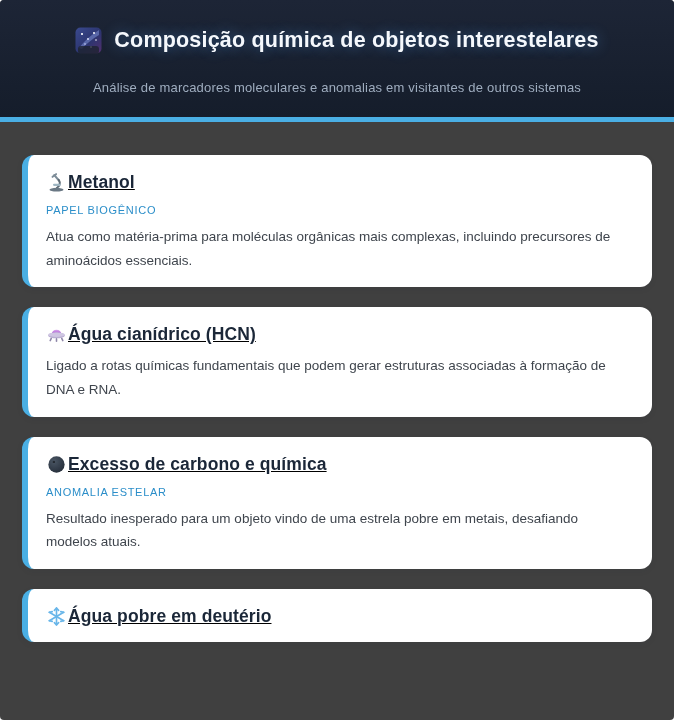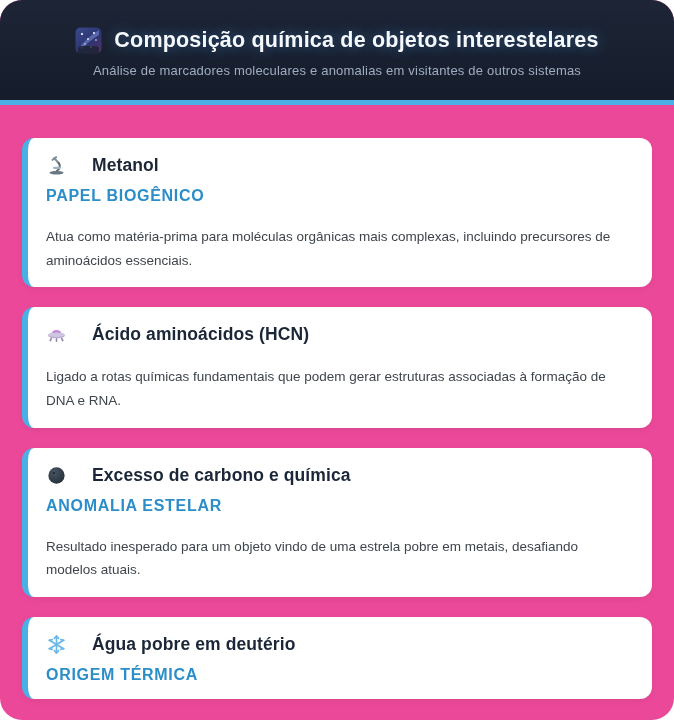--- a/index.html
+++ b/index.html
@@ -4,23 +4,23 @@
 <style>
   * { margin: 0; padding: 0; box-sizing: border-box; }
   html, body { background: #ffffff; }
   body {
     font-family: "Liberation Sans", "DejaVu Sans", sans-serif;
     width: 674px;
   }
   .window {
     width: 674px;
     height: 720px;
-    border-radius: 22px;
+    border-radius: 4px;
     overflow: hidden;
-    background: #ec4899;
+    background: #404040;
     display: flex;
     flex-direction: column;
   }
   
   .header {
     background: linear-gradient(180deg, #1d2536 0%, #151d2b 100%);
     border-bottom: 5px solid #4aafe4;
     padding: 27px 20px 22px;
     text-align: center;
     flex: 0 0 auto;
@@ -38,67 +38,68 @@
     display: inline-block;
   }
   .page-title {
     color: #f5f8fc;
     font-size: 21.5px;
     font-weight: bold;
     letter-spacing: 0.2px;
     text-shadow: 0 0 14px rgba(90, 170, 255, 0.45);
   }
   .page-subtitle {
-    margin-top: 9px;
+    margin-top: 26px;
     color: #9fadbf;
     font-size: 13px;
     letter-spacing: 0.2px;
   }
   
   .content {
     flex: 1 1 auto;
     padding: 33px 22px 10px;
   }
   .card {
     background: #ffffff;
     border-radius: 12px;
     border-left: 6px solid #4aafe4;
     box-shadow: 0 2px 6px rgba(25, 40, 60, 0.07);
     padding: 17px 20px 15px 18px;
     margin-bottom: 20px;
   }
   .card-head {
     display: flex;
     align-items: center;
-    gap: 25px;
+    gap: 1px;
+    text-decoration: underline;
   }
   .card-icon {
     width: 21px;
     height: 21px;
     flex: 0 0 auto;
     display: inline-flex;
     align-items: center;
     justify-content: center;
   }
   .card-title {
     font-size: 17.5px;
     font-weight: bold;
     color: #1b2738;
     letter-spacing: 0.1px;
   }
   .card-label {
     margin-top: 11px;
-    font-size: 16px;
-    font-weight: bold;
+    font-size: 11px;
+    font-weight: normal;
     color: #2b8ec9;
     letter-spacing: 0.7px;
     text-transform: uppercase;
   }
   .card-desc {
-    margin-top: 20px;
+    margin-top: 9px;
     font-size: 13.5px;
     line-height: 1.75;
     color: #3f454d;
   }
 </style>
 </head>
 <body>
 
 <div class="window">
 
@@ -163,21 +164,21 @@
             <path d="M6.5 12 a5.5 5.5 0 0 1 11 0 Z" fill="url(#dome)"></path>
             <ellipse cx="12" cy="13" rx="9.5" ry="3.4" fill="#b9aed2"></ellipse>
             <ellipse cx="12" cy="12.2" rx="9.5" ry="2.6" fill="#cfc6e2"></ellipse>
             <g stroke="#8e86a8" stroke-width="1.8" stroke-linecap="round">
               <path d="M6 16.5 L4.8 19"></path>
               <path d="M12 17 L12 19.8"></path>
               <path d="M18 16.5 L19.2 19"></path>
             </g>
           </svg>
         </span>
-        <h2 class="card-title">Ácido aminoácidos (HCN)</h2>
+        <h2 class="card-title">Água cianídrico (HCN)</h2>
       </div>
       <p class="card-desc">Ligado a rotas químicas fundamentais que podem gerar estruturas associadas à formação de DNA e RNA.</p>
     </article>
 
     <article class="card">
       <div class="card-head">
         <span class="card-icon">
           <svg width="21" height="21" viewBox="0 0 24 24">
             <defs>
               <radialGradient id="moon" cx="0.35" cy="0.3" r="0.9">
@@ -206,18 +207,17 @@
               <path d="M3.8 16.8 L20.2 7.2"></path>
               <path d="M12 2.5 L9.6 5 M12 2.5 L14.4 5"></path>
               <path d="M12 21.5 L9.6 19 M12 21.5 L14.4 19"></path>
               <path d="M3.8 7.2 L7.1 6.4 M3.8 16.8 L7.1 17.6"></path>
               <path d="M20.2 7.2 L16.9 6.4 M20.2 16.8 L16.9 17.6"></path>
             </g>
           </svg>
         </span>
         <h2 class="card-title">Água pobre em deutério</h2>
       </div>
-      <div class="card-label">ORIGEM TÉRMICA</div>
     </article>
 
   </main>
 
 </div>
 
 </body></html>

